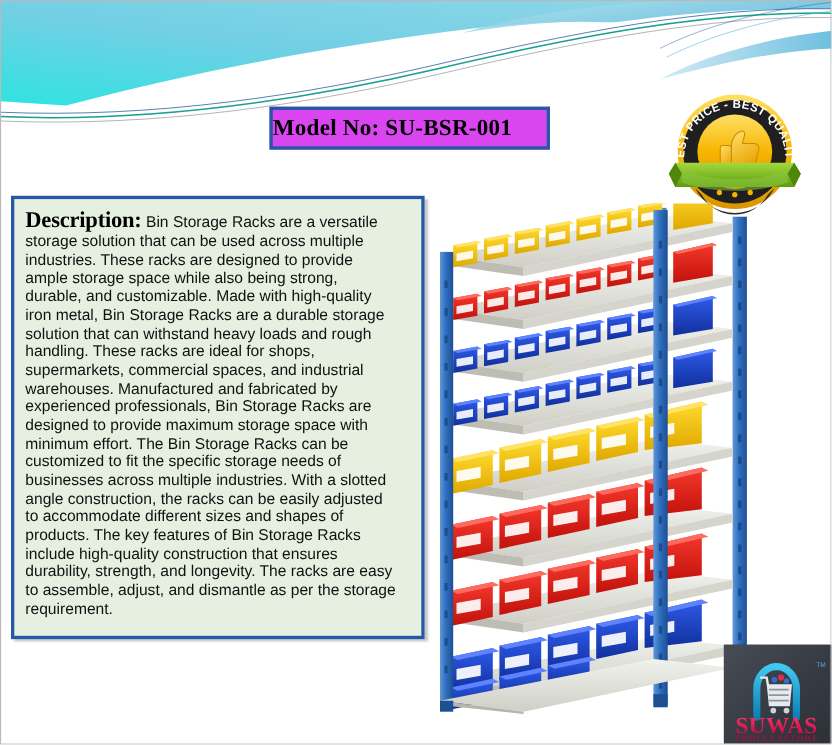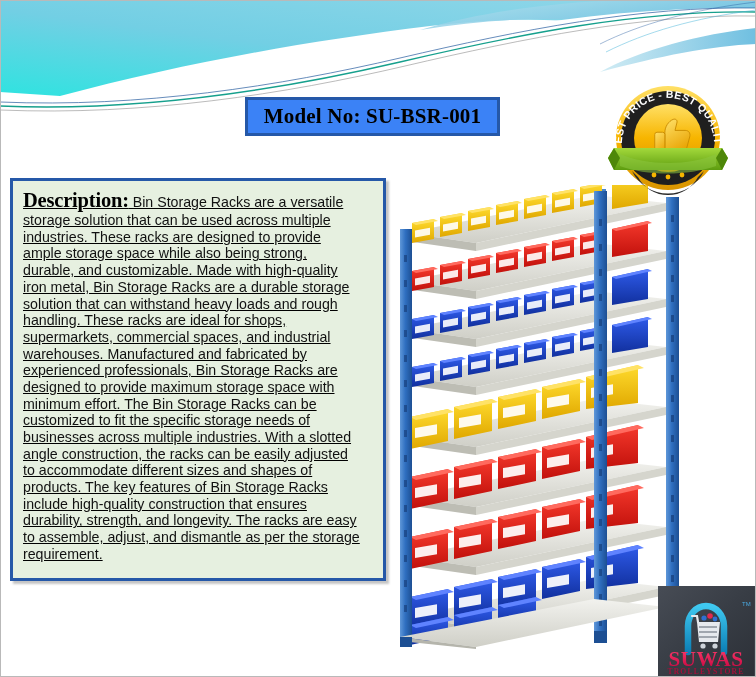--- a/index.html
+++ b/index.html
@@ -29,24 +29,24 @@
     position:absolute;left:0;top:0;width:756px;height:120px;
     z-index:2;
   }
   .wave-wrap svg{display:block;}
 
   
   .model-box{
     position:absolute;
     left:245px;top:97px;
     width:255px;height:39px;
-    background:#3b82f6;
+    background:#d946ef;
     border:3px solid #2558a8;
     box-sizing:border-box;
-    display:flex;align-items:center;justify-content:center;
+    display:flex;align-items:center;
     z-index:10;
   }
   .model-box .model-text{
     font-family:"Liberation Serif", serif;
     font-weight:bold;
     font-size:21px;
     color:#000000;
     letter-spacing:.2px;
     white-space:nowrap;
   }
@@ -55,21 +55,20 @@
   .desc-box{
     position:absolute;
     left:10px;top:178px;
     width:376px;height:403px;
     background:#e6f0e0;
     border:3px solid #2558a8;
     box-sizing:border-box;
     padding:7px 23px 5px 10px;
     z-index:10;
     box-shadow:3px 3px 2px rgba(90,90,90,.35);
-    text-decoration:underline;
   }
   .desc-text{
     font-family:"Liberation Sans", sans-serif;
     font-size:14.2px;
     line-height:1.175;
     color:#111111;
     text-align:left;
     margin:0;
   }
   .desc-title{

